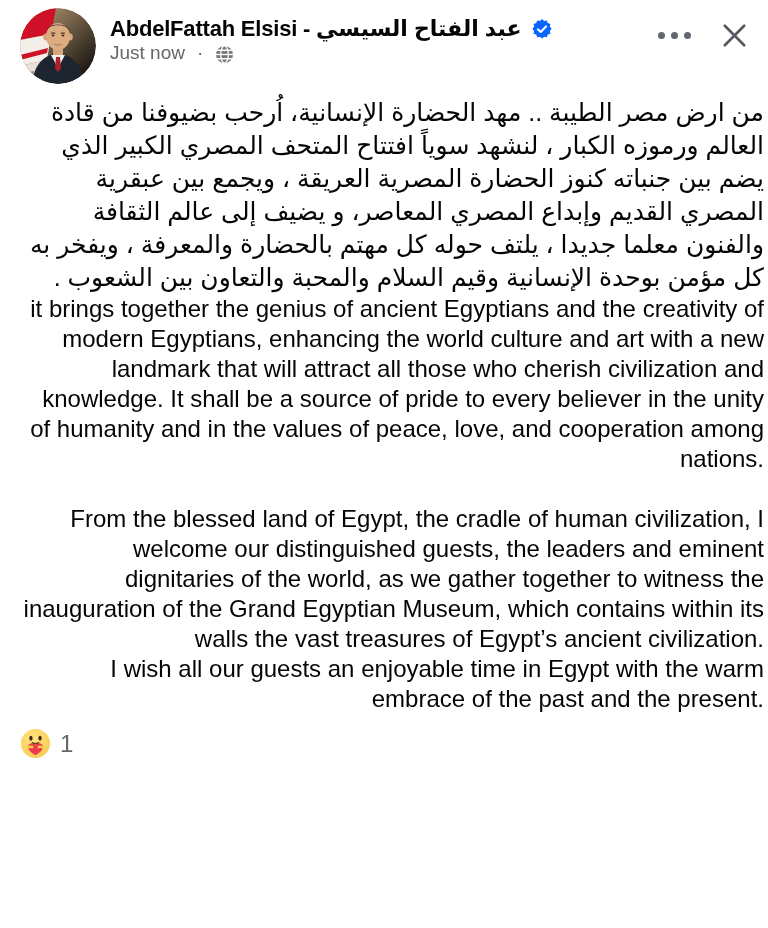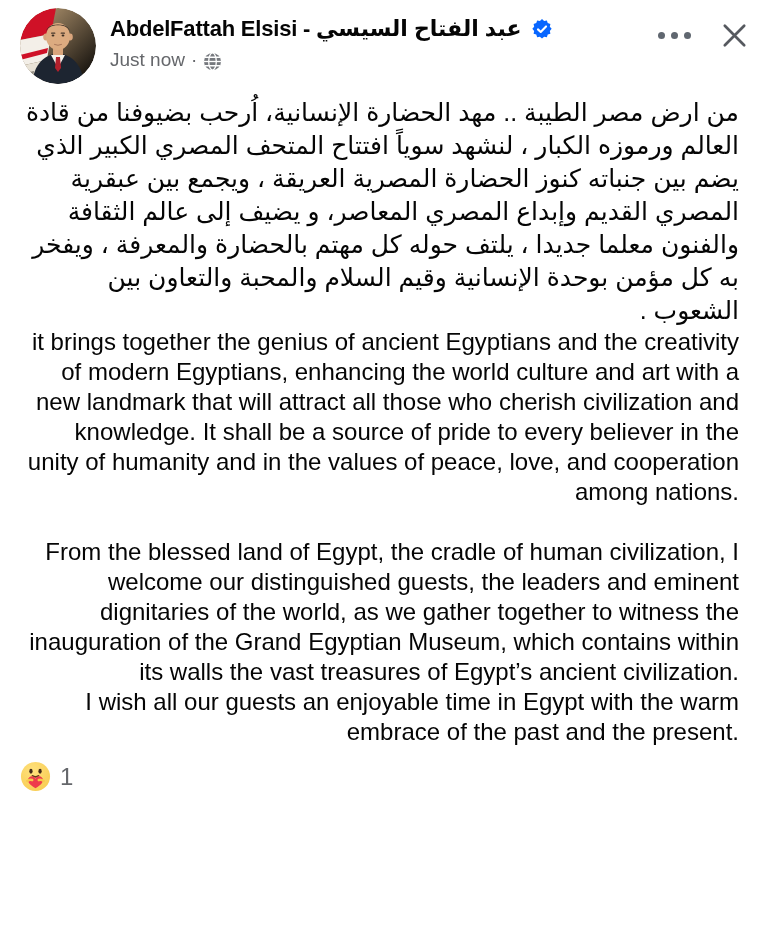--- a/index.html
+++ b/index.html
@@ -41,22 +41,21 @@
     font-weight: bold;
     color: #050505;
     letter-spacing: -0.2px;
     white-space: nowrap;
     cursor: pointer;
   }
   .verified-badge { flex: none; display: inline-flex; margin-top: 2px; }
   .meta-row {
     display: flex;
     align-items: center;
-    gap: 6px;
-    margin-top: 7px;
+    gap: 12px;
     color: #65676b;
     font-size: 19px;
   }
   .timestamp { cursor: pointer; }
   .dot-sep { color: #65676b; }
   .globe-icon { display: inline-flex; margin-top: 2px; }
 
   .header-actions {
     display: flex;
     align-items: center;
@@ -80,21 +79,21 @@
   .close-button {
     border: none;
     background: transparent;
     cursor: pointer;
     padding: 0;
     display: flex;
   }
 
   
   .post-text {
-    padding: 12px 29px 0 20px;
+    padding: 12px 4px 0 20px;
     color: #050505;
   }
   .post-text p.ar {
     direction: rtl;
     text-align: right;
     font-size: 25px;
     line-height: 33px;
   }
   .post-text p.en {
     direction: ltr;

